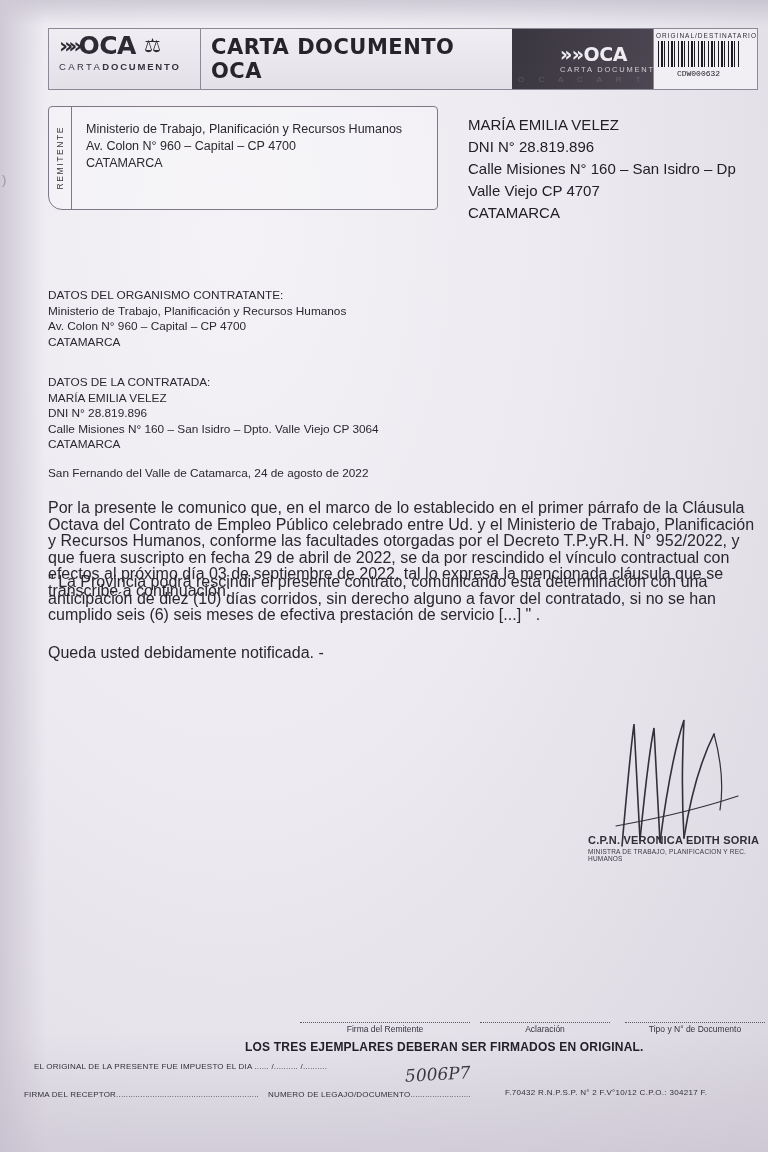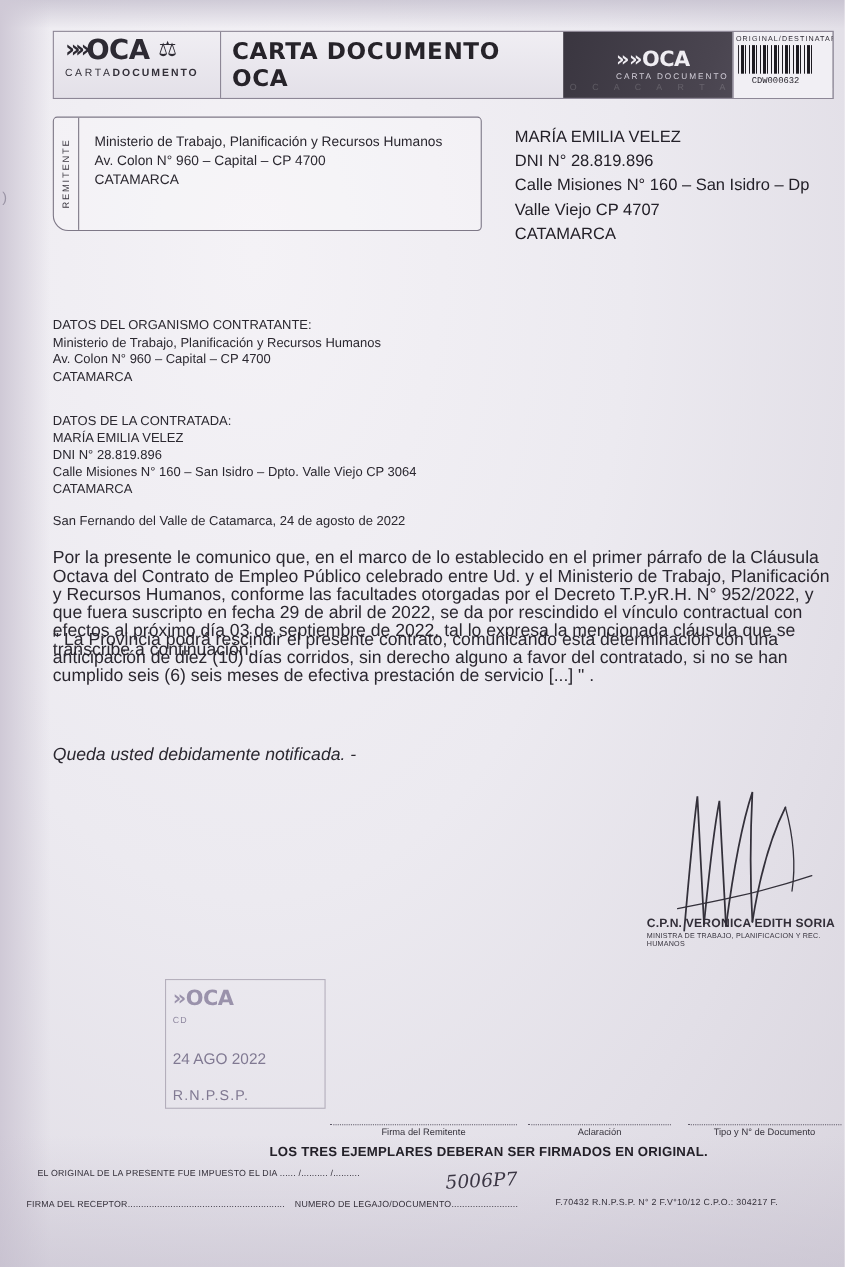--- a/index.html
+++ b/index.html
@@ -129,21 +129,21 @@
     font-size: 8px;
     letter-spacing: 6px;
     color: rgba(255,255,255,0.16);
     padding: 46px 4px 0 6px;
     white-space: nowrap;
   }
   .bar-box {
     position: absolute;
     right: 0;
     top: 0;
-    width: 91px;
+    width: 104px;
     height: 62px;
     background: #f1eff4;
     border-left: 1px solid #8d8796;
     box-sizing: border-box;
     padding: 3px 16px 2px 2px;
   }
   .bar-label {
     font-size: 6.5px;
     letter-spacing: 1px;
     color: #2f2c35;
@@ -239,21 +239,21 @@
     position: absolute;
     left: 48px;
     right: 4px;
     font-size: 16px;
     color: #2a272f;
     line-height: 16.5px;
     text-align: left;
   }
   .para.p1 { top: 500px; }
   .para.p2 { top: 574px; }
-  .para.p3 { top: 679px; font-style: italic; }
+  .para.p3 { top: 645px; }
 
   
   .signature {
     position: absolute;
     left: 586px;
     top: 700px;
     width: 170px;
     height: 150px;
     pointer-events: none;
   }
@@ -427,26 +427,20 @@
       <path d="M54 140 C58 100, 62 58, 68 28 C70 66, 72 106, 74 142"></path>
       <path d="M74 142 C80 96, 88 50, 98 20 C96 60, 96 104, 98 138"></path>
       <path d="M98 138 C104 100, 114 62, 128 34"></path>
       <path d="M30 126 C62 120, 104 112, 152 96" stroke-width="1.2"></path>
       <path d="M128 34 C134 56, 138 84, 134 110" stroke-width="1.2"></path>
     </g>
   </svg>
   <div class="sig-name">C.P.N. VERONICA EDITH SORIA</div>
   <div class="sig-role">MINISTRA DE TRABAJO, PLANIFICACION Y REC. HUMANOS</div>
 
-  <div class="stamp">
-    <div class="s-oca">»<span>OCA</span></div>
-    <div class="s-small">CD</div>
-    <div class="s-date">24 AGO 2022</div>
-    <div class="s-rnps">R.N.P.S.P.</div>
-  </div>
 
   <div class="foot-line" style="left:300px; top:1022px; width:170px;"></div>
   <div class="foot-lbl" style="left:300px; top:1024px; width:170px;">Firma del Remitente</div>
 
   <div class="foot-line" style="left:480px; top:1022px; width:130px;"></div>
   <div class="foot-lbl" style="left:480px; top:1024px; width:130px;">Aclaración</div>
 
   <div class="foot-line" style="left:625px; top:1022px; width:140px;"></div>
   <div class="foot-lbl" style="left:625px; top:1024px; width:140px;">Tipo y N° de Documento</div>
 

